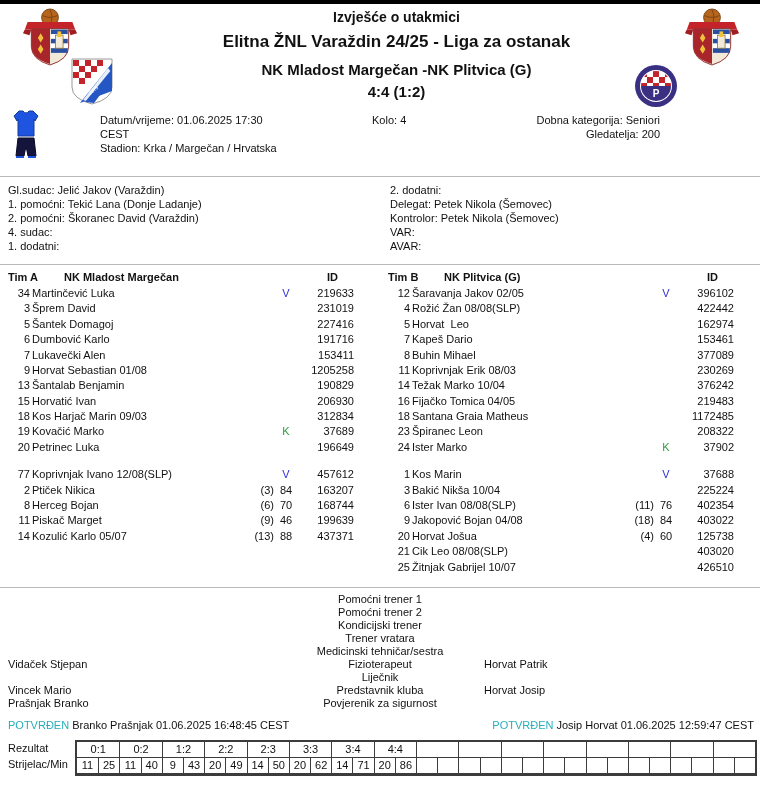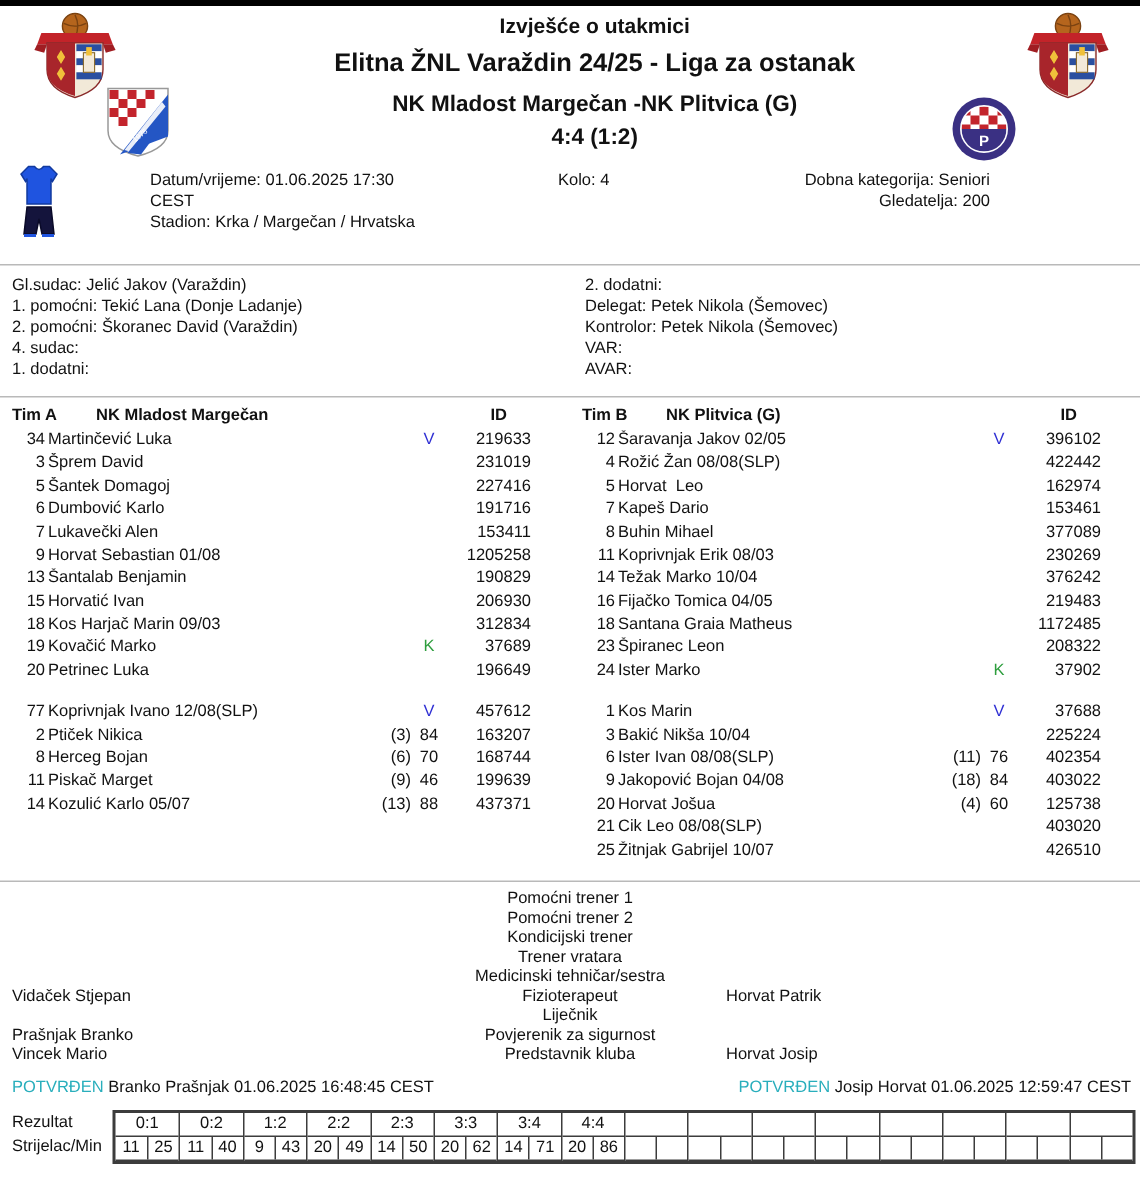--- a/index.html
+++ b/index.html
@@ -533,29 +533,29 @@
     <span class="bn">Horvat Patrik</span>
   </div>
 
   <div class="srow">
     <span class="an"></span>
     <span class="role">Liječnik</span>
     <span class="bn"></span>
   </div>
 
   <div class="srow">
+    <span class="an">Vincek Mario</span>
+    <span class="role">Predstavnik kluba</span>
+    <span class="bn">Horvat Josip</span>
+  </div>
+
+  <div class="srow">
     <span class="an">Prašnjak Branko</span>
     <span class="role">Povjerenik za sigurnost</span>
     <span class="bn"></span>
-  </div>
-
-  <div class="srow">
-    <span class="an">Vincek Mario</span>
-    <span class="role">Predstavnik kluba</span>
-    <span class="bn">Horvat Josip</span>
   </div>
 </div>
 
   <div class="confirm">
     <div>
       <span class="status">POTVRĐEN</span>
       <span>Branko Prašnjak 01.06.2025 16:48:45 CEST</span>
     </div>
     <div>
       <span class="status">POTVRĐEN</span>

